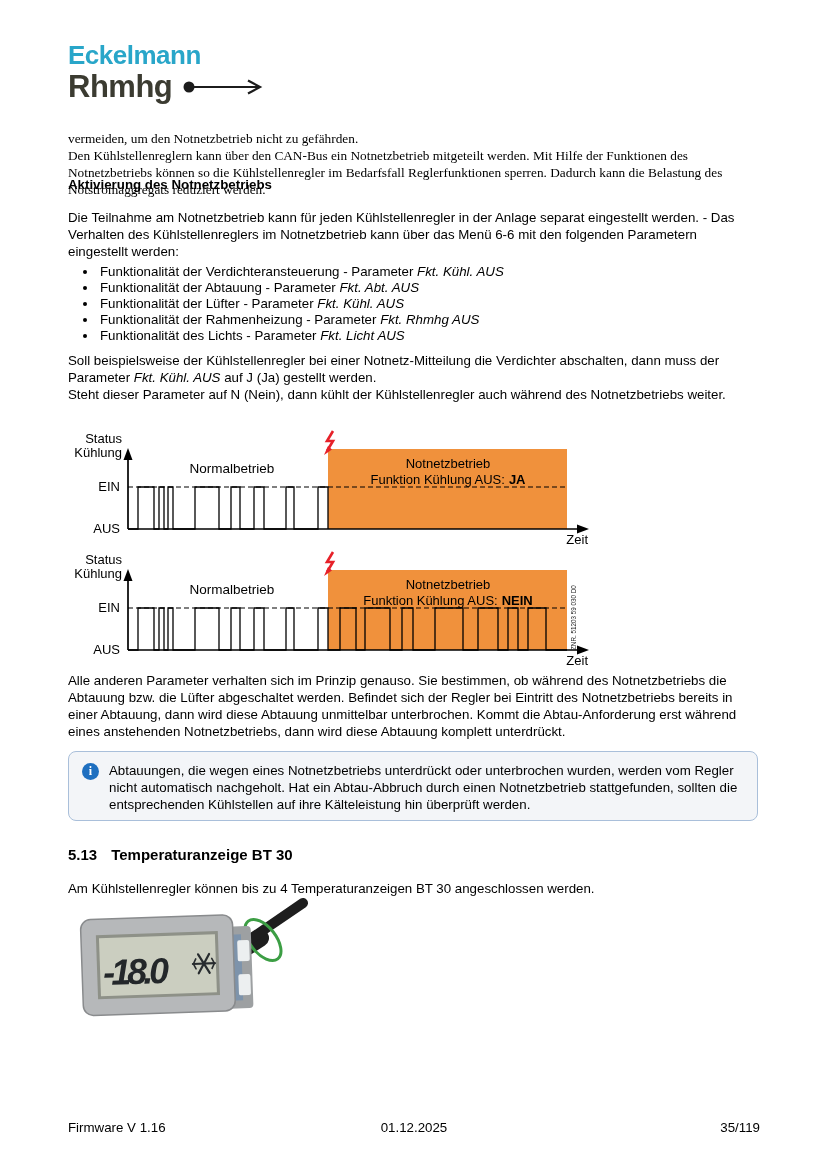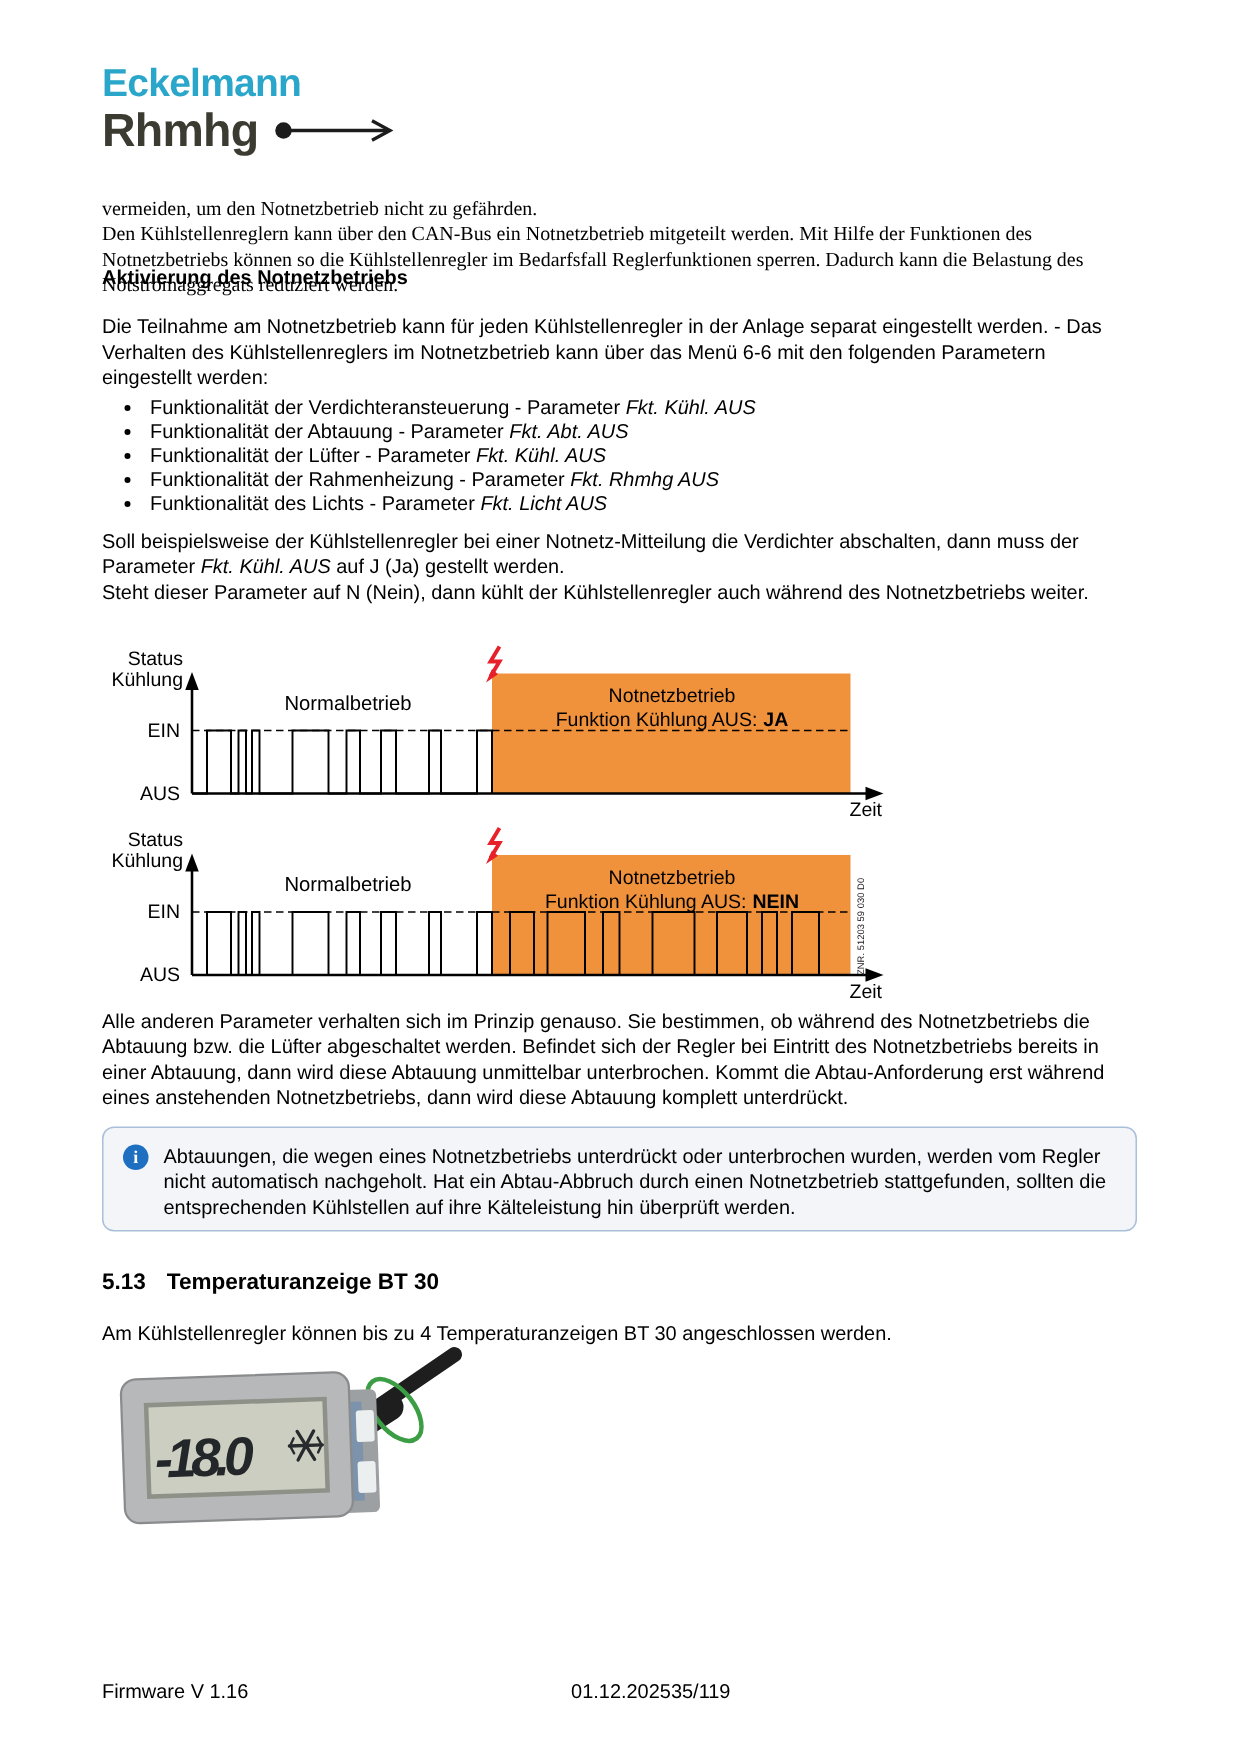--- a/index.html
+++ b/index.html
@@ -32,24 +32,24 @@
   .note-icon {
     position:absolute; left:13px; top:11px; width:17px; height:17px; border-radius:50%;
     background:#1E6FC0; color:#fff; font-weight:bold; font-size:12px; line-height:17px;
     text-align:center; font-family:"Liberation Serif", serif;
   }
 
   .h2 { font-size:15px; font-weight:bold; }
   .h2 .num { margin-right:14px; }
 
   .footer {
-    top:1119px; left:68px; width:692px; display:grid; grid-template-columns:1fr auto 1fr;
+    top:1119px; left:68px; width:692px; display:grid; grid-template-columns:1fr auto 1fr;gap:19px;
   }
   .footer .c { text-align:center; }
-  .footer .r { text-align:left; }
+  .footer .r { text-align:right; }
 
   svg text { font-family:"Liberation Sans", sans-serif; }
 </style>
 </head>
 <body>
 
 <div class="page">
 
   <div class="abs logo">
     <span class="l1">Eckelmann</span>

